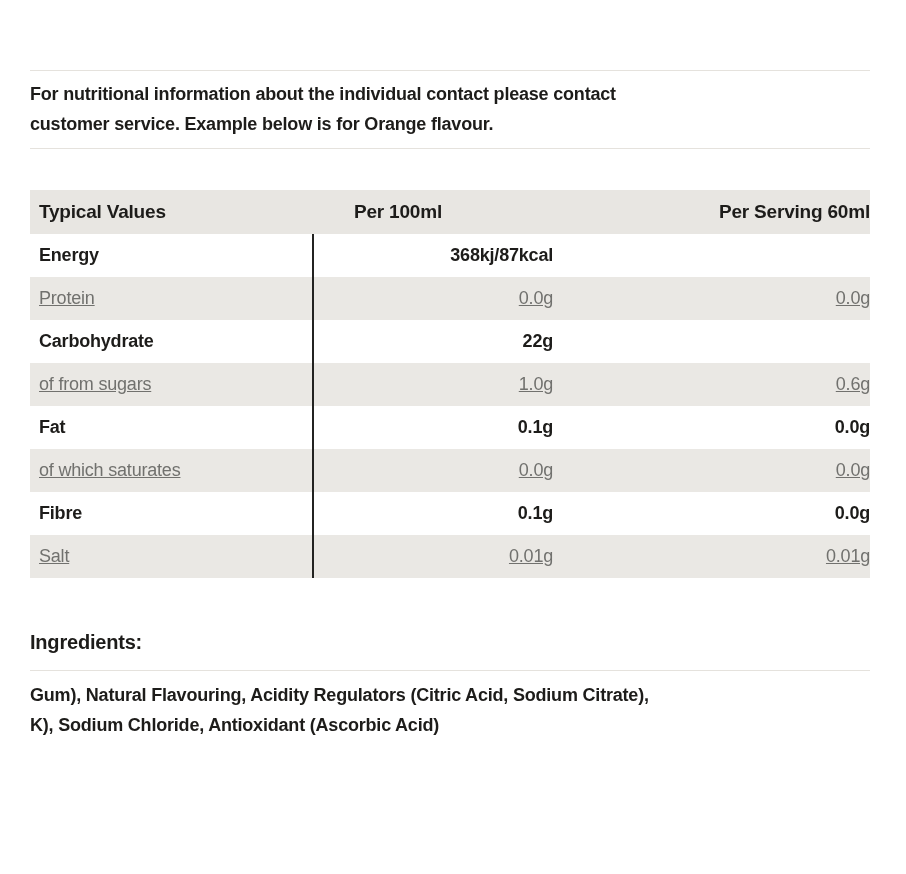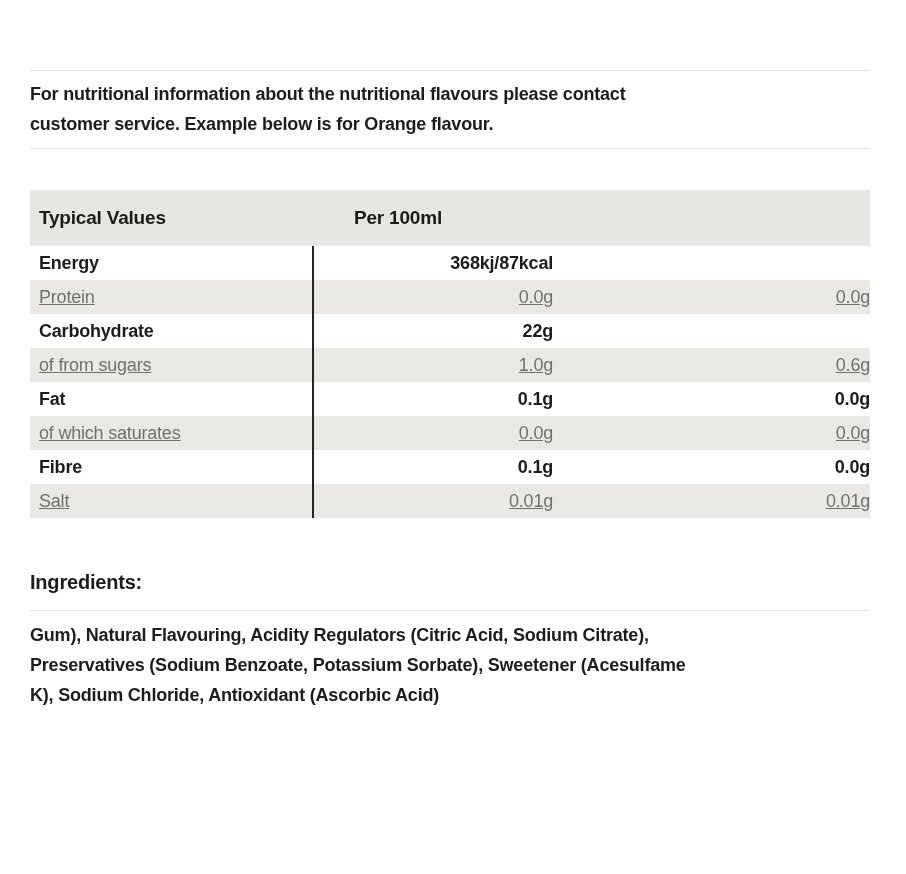--- a/index.html
+++ b/index.html
@@ -36,28 +36,28 @@
   .intro-line{white-space:nowrap;}
   .intro-divider{margin-top:9px;}
   .ntable{
     width:840px;
     margin:41px 0 0 30px;
     font-size:18px;
   }
   .trow{display:grid;align-items:center;}
   .trow.header{
     grid-template-columns:284px 128px 428px;
-    height:56px;
+    height:44px;
     background:var(--header-gray);
     font-weight:700;
     font-size:19px;
   }
   .trow.data{
     grid-template-columns:284px 239px 317px;
-    height:34px;
+    height:43px;
   }
   .cell{white-space:nowrap;}
   .c1{padding-left:9px;height:100%;display:flex;align-items:center;}
   .trow.data .c1{border-right:2px solid var(--vline);}
   .c2,.c3{text-align:right;}
   .trow.em{background:#ffffff;font-weight:700;color:var(--text-dark);}
   .trow.alt{background:var(--row-gray);font-weight:400;color:var(--text-gray);text-decoration:underline;}
   .ingredients-heading{
     margin:52px 30px 0 30px;
     font-size:20px;
@@ -72,30 +72,31 @@
     line-height:30px;
   }
   .ingredients-line{white-space:nowrap;}
 </style>
 </head>
 <body>
 
 <div class="divider top-divider"></div>
 
 <div class="intro">
-  <div class="intro-line">For nutritional information about the nutritional flavours please contact</div>
+  <div class="intro-line">For nutritional information about the individual contact please contact</div>
   <div class="intro-line">customer service. Example below is for Orange flavour.</div>
 </div>
 
 <div class="divider intro-divider"></div>
 
 <div class="ntable">
   <div class="trow header">
     <div class="cell c1">Typical Values</div>
     <div class="cell c2">Per 100ml</div>
+    <div class="cell c3">Per Serving 60ml</div>
   </div>
 
   <div class="trow data em">
     <div class="cell c1">Energy</div>
     <div class="cell c3">368kj/87kcal</div>
   </div>
 
   <div class="trow data alt">
     <div class="cell c1">Protein</div>
     <div class="cell c2">0.0g</div>
@@ -137,15 +138,14 @@
     <div class="cell c3">0.01g</div>
   </div>
 </div>
 
 <div class="ingredients-heading">Ingredients:</div>
 
 <div class="divider ingredients-divider"></div>
 
 <div class="ingredients-text">
   <div class="ingredients-line">Gum), Natural Flavouring, Acidity Regulators (Citric Acid, Sodium Citrate),</div>
-  <div class="ingredients-line">Preservatives (Sodium Benzoate, Potassium Sorbate), Sweetener (Acesulfame</div>
   <div class="ingredients-line">K), Sodium Chloride, Antioxidant (Ascorbic Acid)</div>
 </div>
 
 </body></html>

